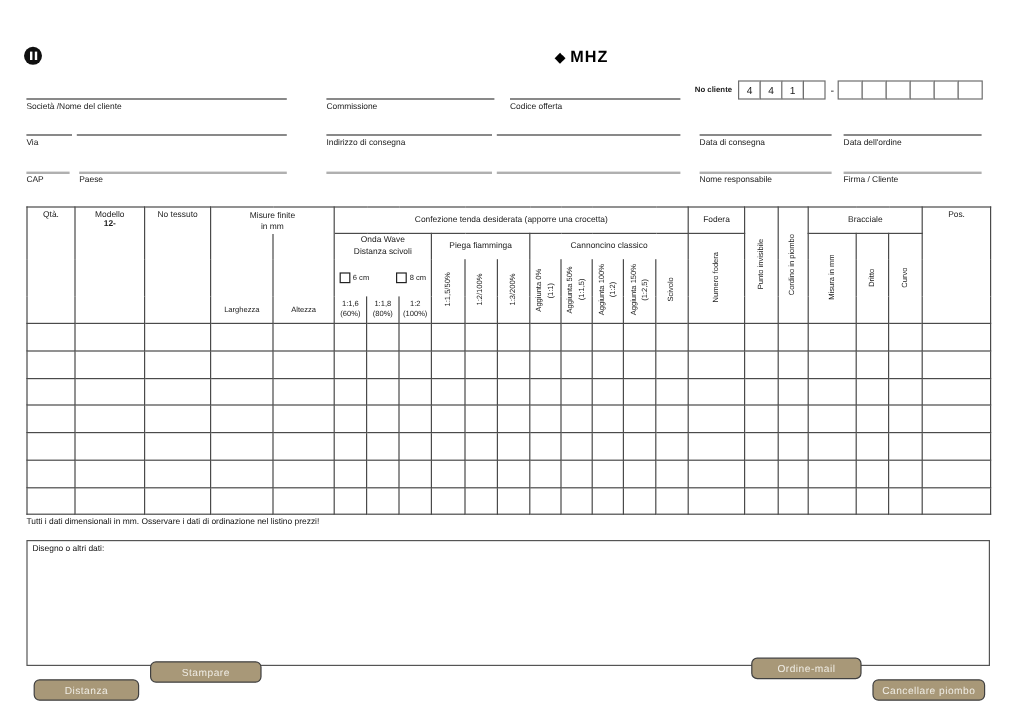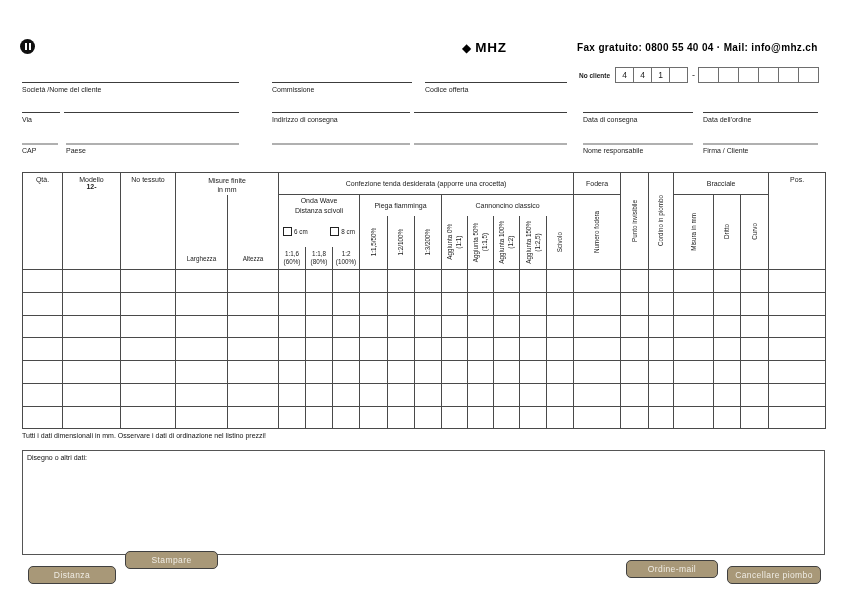--- a/index.html
+++ b/index.html
@@ -58,37 +58,36 @@
   .note { position:absolute; left:22px; top:432px; font-size:7px; color:#111; }
   .drawbox { position:absolute; left:22px; top:450px; width:803px; height:105px; border:1px solid #555; background:#fff; }
   .drawbox .dlabel { position:absolute; left:4px; top:3px; font-size:7px; color:#111; }
 
   
   .btn { position:absolute; height:18px; background:#a89878; border:1.6px solid #404040; border-radius:5px;
     color:#efece4; font-size:8.5px; letter-spacing:.4px; display:flex; align-items:center; justify-content:center;
     font-family:"Liberation Sans", sans-serif; cursor:pointer; }
   .btn-salvare { left:28px; top:566px; width:88px; }
   .btn-stampare { left:125px; top:551px; width:93px; }
-  .btn-ordine { left:626px; top:560px; width:92px; }
+  .btn-ordine { left:626px; top:548px; width:92px; }
   .btn-cancellare { left:727px; top:566px; width:94px; }
 </style>
 </head>
 <body>
 
 <div class="page">
 
   <span class="pause-icon">
       <i></i>
       <i></i>
     </span>
   <div class="brand">
     <span class="diamond">◆</span>
     <span class="brand-txt">MHZ</span>
   </div>
-  <div class="contact">Fax gratuito: 0800 55 40 04 · Mail: info@mhz.ch</div>
 
   <div class="clientno">
     <span class="nc-label">No cliente</span>
     <span class="nc-group left">
         <span class="nc-cell">4</span>
         <span class="nc-cell">4</span>
         <span class="nc-cell">1</span>
         <span class="nc-cell"></span>
       </span>
     <span class="nc-dash">-</span>

